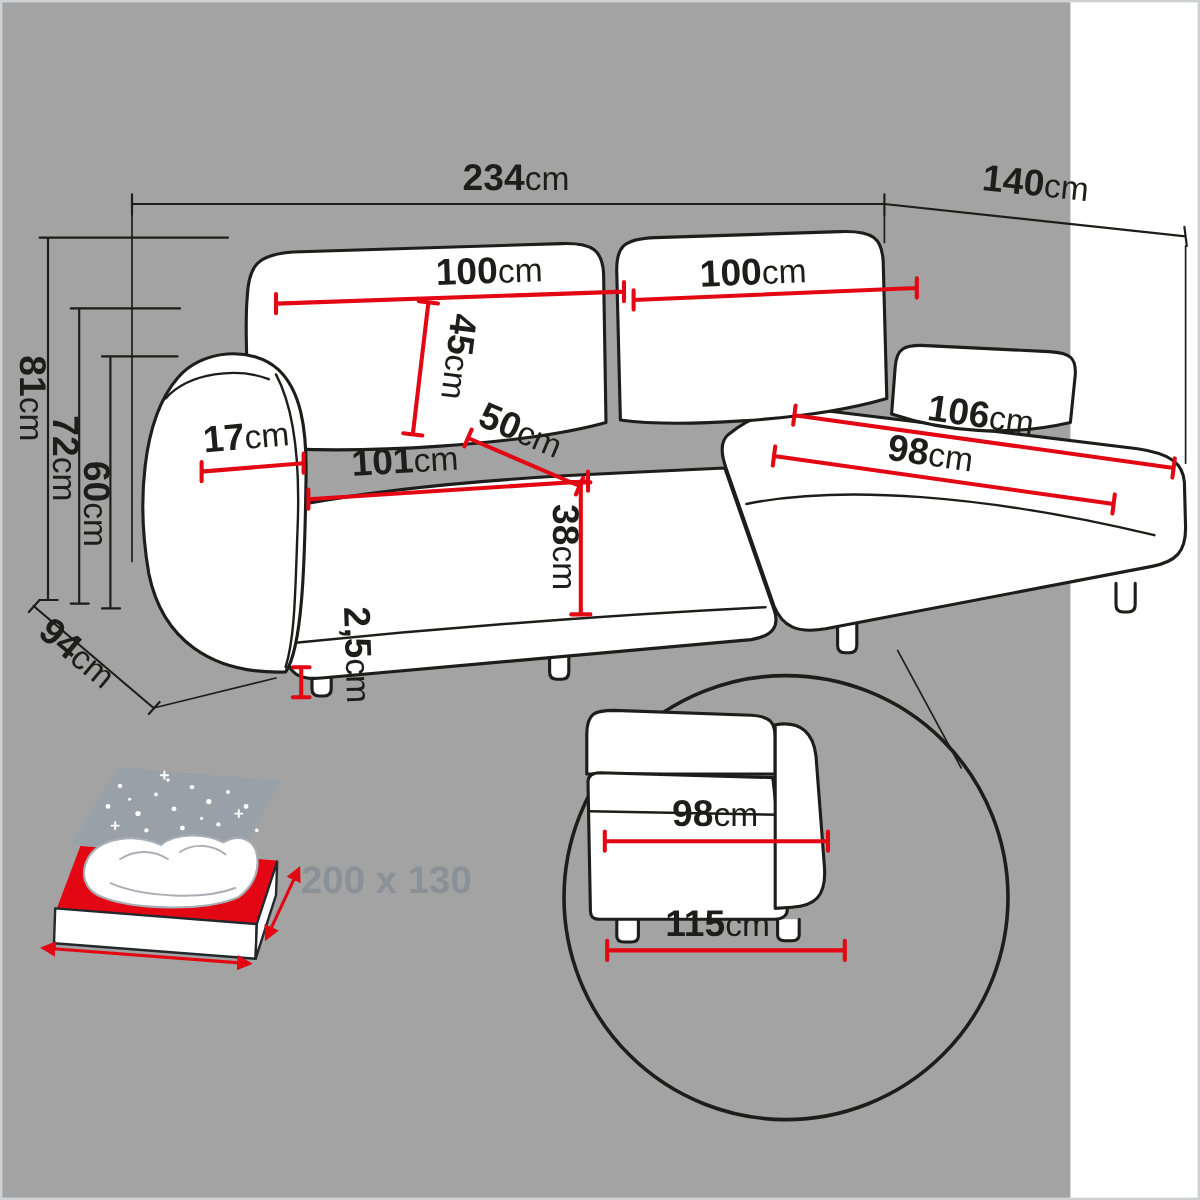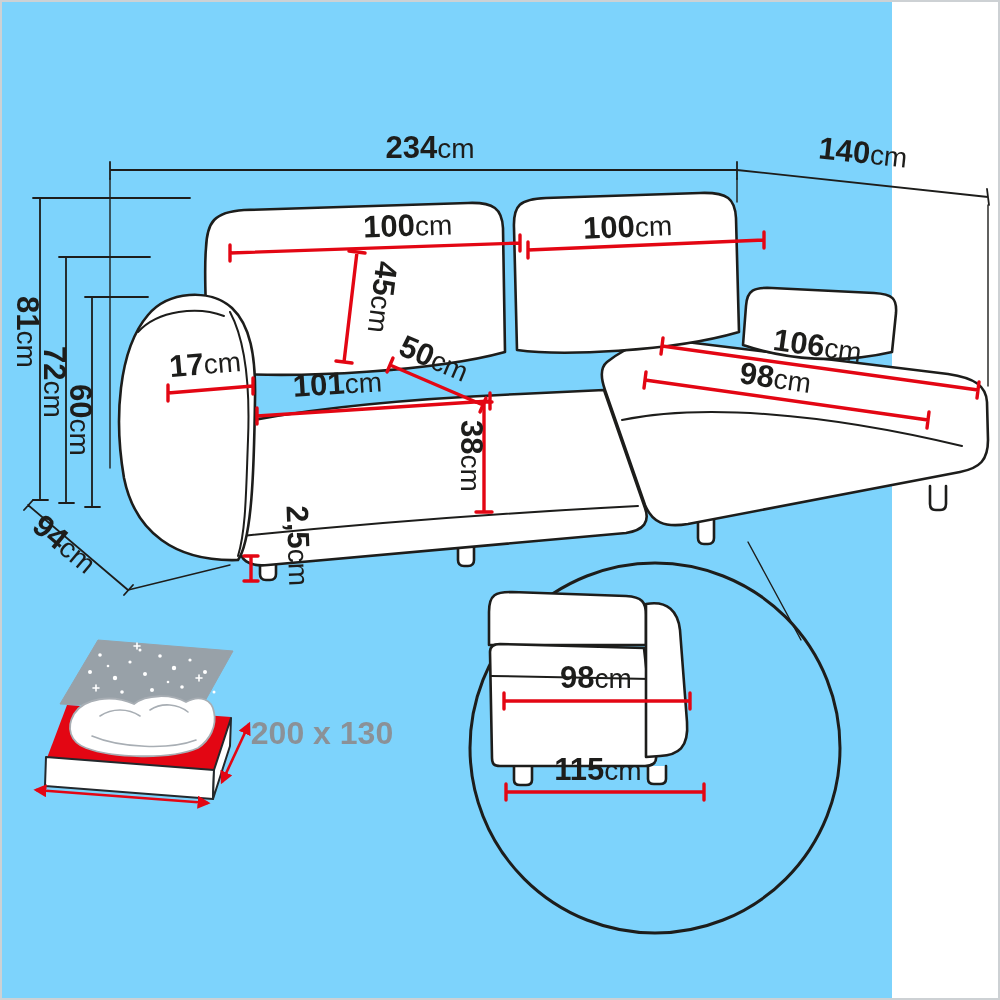--- a/index.html
+++ b/index.html
@@ -3,21 +3,21 @@
 <meta charset="utf-8">
 <style>
   :root{
     --accent-red:#e30613;
     --line-ink:#1d1d1b;
     --gray-text:#8b9197;
     --headboard-gray:#98a1a8;
     --blanket-stroke:#a8aeb4;
   }
   html,body{margin:0;padding:0;background:#fff;}
-  .canvas{width:892px;height:1000px;position:relative;background:#7dd3fc;}
+  .canvas{width:892px;height:1000px;position:relative;background:#a3a3a3;}
   svg{display:block;}
   text{font-family:"Liberation Sans", sans-serif;fill:var(--line-ink,#1d1d1b);}
   .num{font-weight:700;font-size:31px;}
   .unit{font-weight:400;font-size:28px;}
   .graynum{font-weight:700;font-size:32px;fill:var(--gray-text,#8b9197);}
   .frame{fill:none;stroke:#cdd1d4;stroke-width:2;}
   .sofa{fill:#ffffff;stroke:var(--line-ink,#1d1d1b);stroke-width:2.6;stroke-linejoin:round;stroke-linecap:round;}
   .seam{fill:none;stroke:var(--line-ink,#1d1d1b);stroke-width:2;stroke-linecap:round;}
   .dimline{fill:none;stroke:var(--line-ink,#1d1d1b);stroke-width:1.8;stroke-linecap:round;}
   .ext{fill:none;stroke:var(--line-ink,#1d1d1b);stroke-width:1.4;stroke-linecap:round;}

